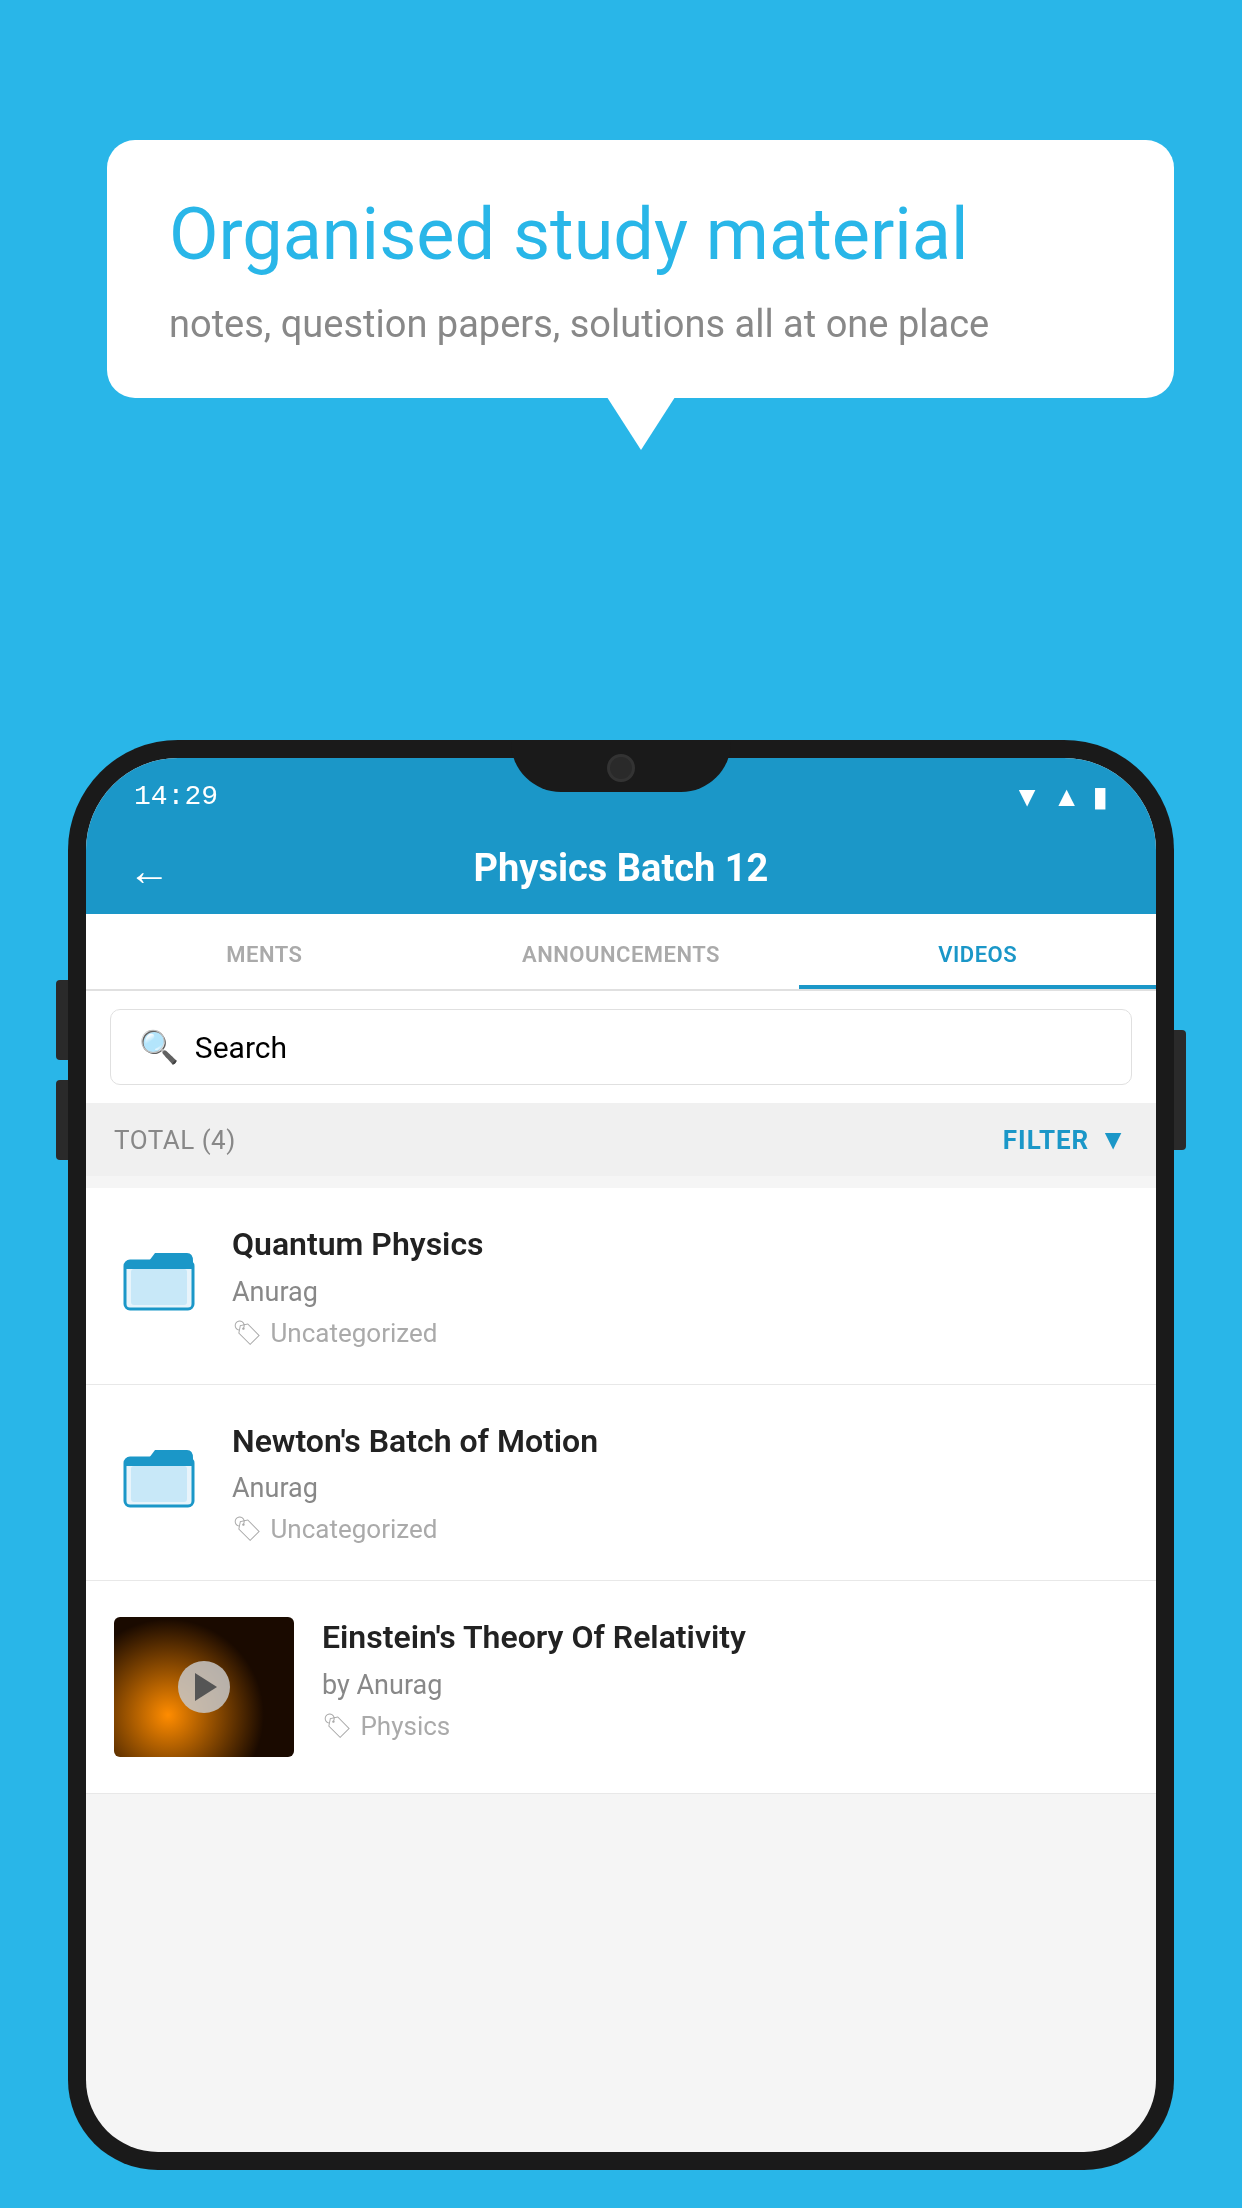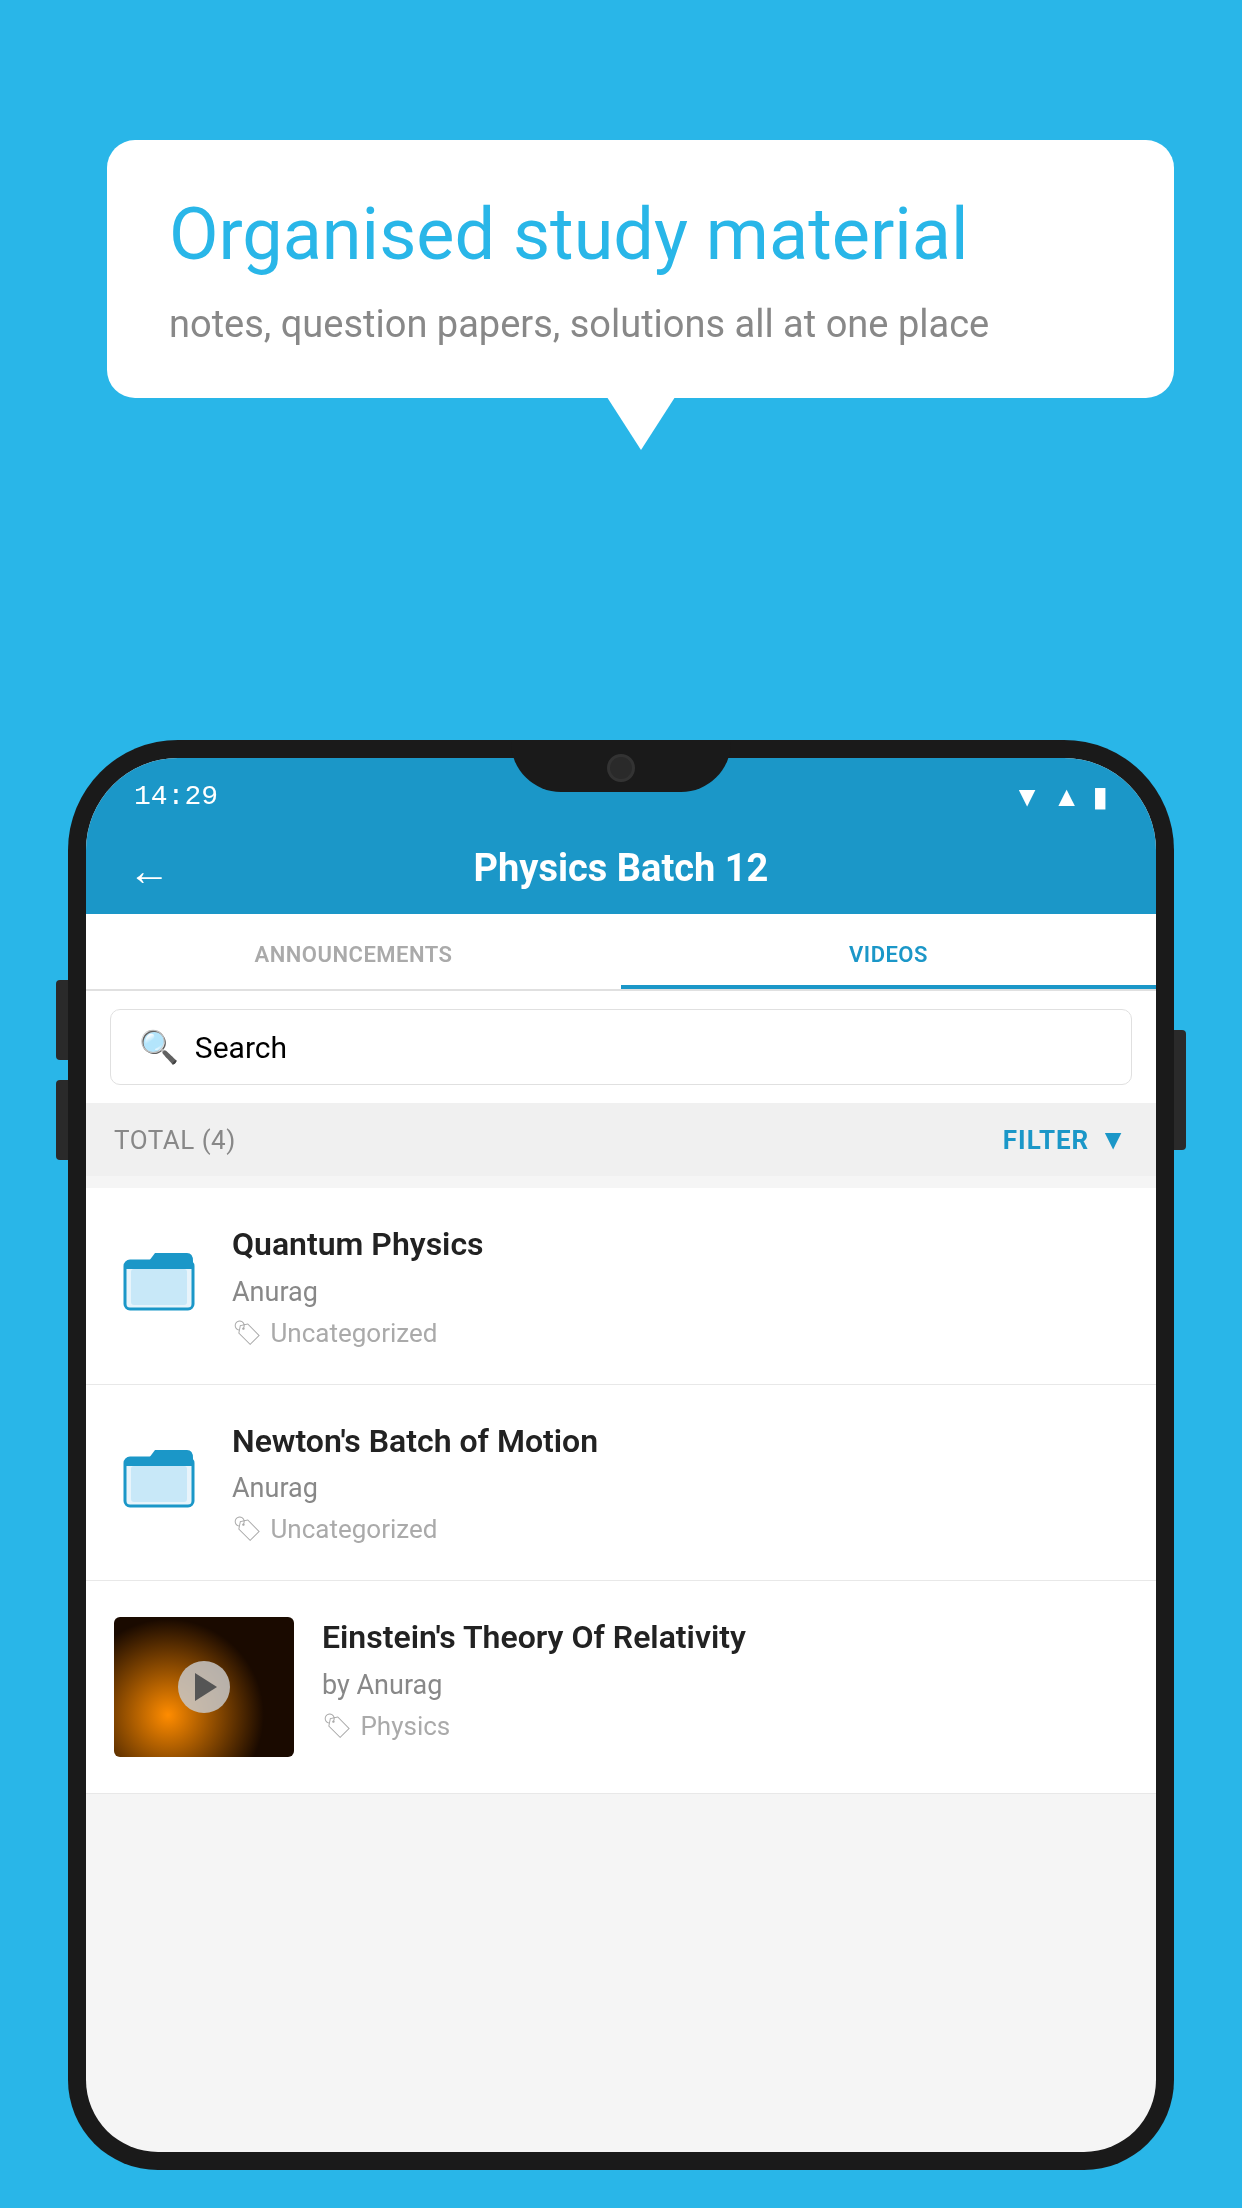--- a/index.html
+++ b/index.html
@@ -421,20 +421,23 @@
           <span class="battery-icon">▮</span>
         </div>
       </div>
 
       <div class="app-header">
         <div class="back-button">←</div>
         <div class="header-title">Physics Batch 12</div>
       </div>
 
       <div class="tabs-bar">
+        <div class="tab-item">
+          <span>MENTS</span>
+        </div>
         <div class="tab-item">
           <span>ANNOUNCEMENTS</span>
         </div>
         <div class="tab-item active">
           <span>VIDEOS</span>
         </div>
       </div>
 
       <div class="search-container">
         <div class="search-box">

